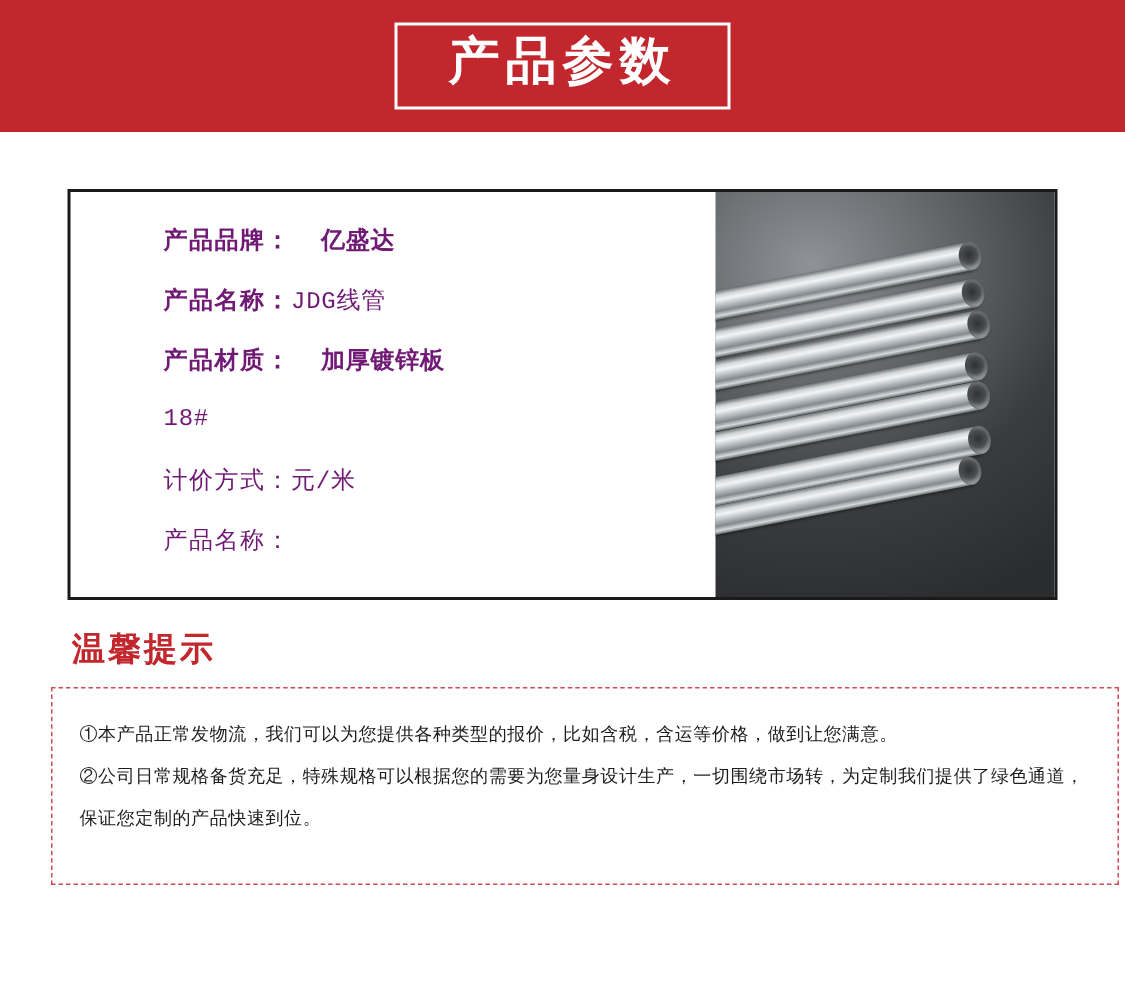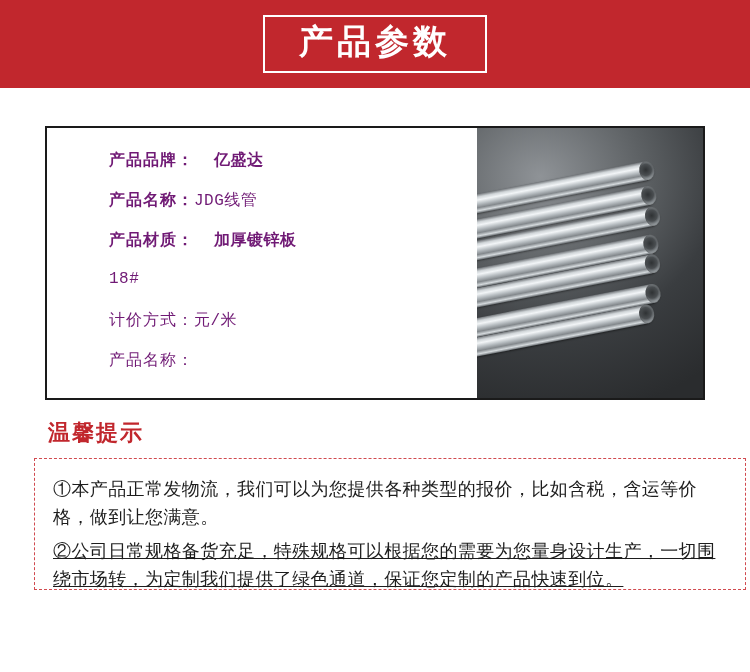--- a/index.html
+++ b/index.html
@@ -142,28 +142,27 @@
     letter-spacing: 2px;
     margin: 0 0 10px 14px;
   }
   .tips-box {
     border: 1px dashed #d14a50;
     padding: 16px 18px 16px 18px;
     box-sizing: border-box;
     height: 132px;
   }
   .tips-line {
-    font-size: 18px;
+    font-size: 12px;
     color: #1d1d1d;
     line-height: 28px;
     letter-spacing: 0.4px;
   }
   .tips-line + .tips-line {
-    margin-top: 6px;
-    text-decoration: underline;
+    margin-top: 0;
   }
 </style>
 </head>
 <body>
 
 <div class="page">
 
   <div class="banner">
     <div class="banner-box">
       <div class="banner-title">产品参数</div>

